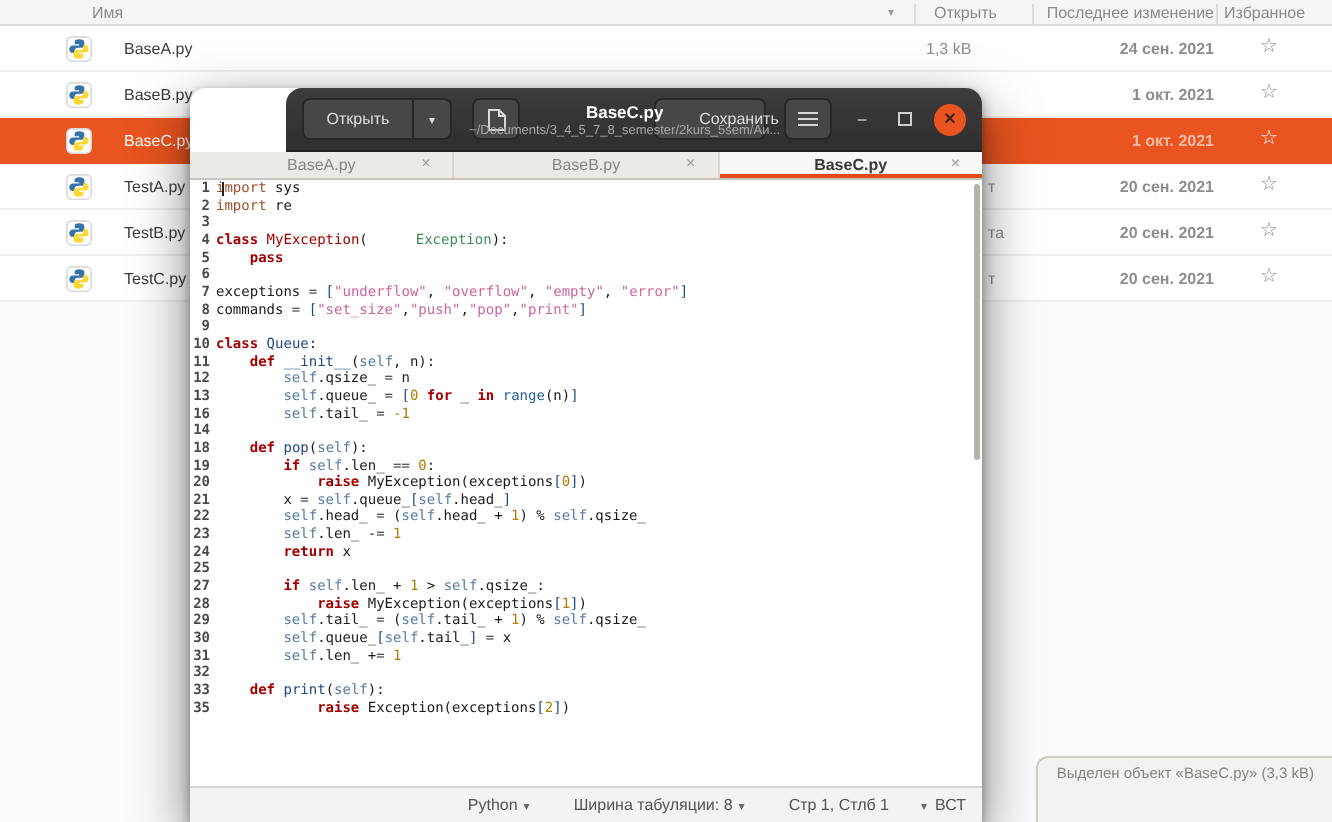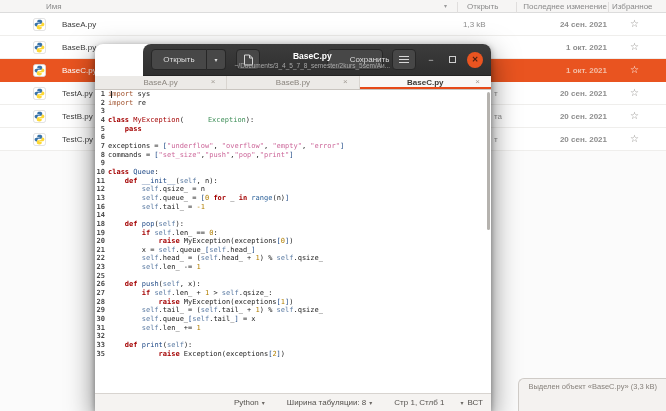--- a/index.html
+++ b/index.html
@@ -254,22 +254,22 @@
           <div class="code-line"><span class="ln">12</span><span class="lc"><span class="tk-pl">        </span><span class="tk-sf">self</span><span class="tk-pl">.qsize_ = n</span></span></div>
           <div class="code-line"><span class="ln">13</span><span class="lc"><span class="tk-pl">        </span><span class="tk-sf">self</span><span class="tk-pl">.queue_ = </span><span class="tk-br">[</span><span class="tk-nu">0</span><span class="tk-pl"> </span><span class="tk-kw">for</span><span class="tk-pl"> _ </span><span class="tk-kw">in</span><span class="tk-pl"> </span><span class="tk-bf">range</span><span class="tk-pl">(n)</span><span class="tk-br">]</span></span></div>
           <div class="code-line"><span class="ln">16</span><span class="lc"><span class="tk-pl">        </span><span class="tk-sf">self</span><span class="tk-pl">.tail_ = </span><span class="tk-nu">-1</span></span></div>
           <div class="code-line"><span class="ln">14</span><span class="lc"></span></div>
           <div class="code-line"><span class="ln">18</span><span class="lc"><span class="tk-pl">    </span><span class="tk-kw">def</span><span class="tk-pl"> </span><span class="tk-fd">pop</span><span class="tk-pl">(</span><span class="tk-sf">self</span><span class="tk-pl">):</span></span></div>
           <div class="code-line"><span class="ln">19</span><span class="lc"><span class="tk-pl">        </span><span class="tk-kw">if</span><span class="tk-pl"> </span><span class="tk-sf">self</span><span class="tk-pl">.len_ == </span><span class="tk-nu">0</span><span class="tk-pl">:</span></span></div>
           <div class="code-line"><span class="ln">20</span><span class="lc"><span class="tk-pl">            </span><span class="tk-kw">raise</span><span class="tk-pl"> MyException(exceptions</span><span class="tk-br">[</span><span class="tk-nu">0</span><span class="tk-br">]</span><span class="tk-pl">)</span></span></div>
           <div class="code-line"><span class="ln">21</span><span class="lc"><span class="tk-pl">        x = </span><span class="tk-sf">self</span><span class="tk-pl">.queue_</span><span class="tk-br">[</span><span class="tk-sf">self</span><span class="tk-pl">.head_</span><span class="tk-br">]</span></span></div>
           <div class="code-line"><span class="ln">22</span><span class="lc"><span class="tk-pl">        </span><span class="tk-sf">self</span><span class="tk-pl">.head_ = (</span><span class="tk-sf">self</span><span class="tk-pl">.head_ + </span><span class="tk-nu">1</span><span class="tk-pl">) % </span><span class="tk-sf">self</span><span class="tk-pl">.qsize_</span></span></div>
           <div class="code-line"><span class="ln">23</span><span class="lc"><span class="tk-pl">        </span><span class="tk-sf">self</span><span class="tk-pl">.len_ -= </span><span class="tk-nu">1</span></span></div>
+          <div class="code-line"><span class="ln">24</span><span class="lc"><span class="tk-pl">        </span><span class="tk-kw">return</span><span class="tk-pl"> x</span></span></div>
           <div class="code-line"><span class="ln">25</span><span class="lc"></span></div>
-          <div class="code-line"><span class="ln">26</span><span class="lc"><span class="tk-pl">    </span><span class="tk-kw">def</span><span class="tk-pl"> </span><span class="tk-fd">push</span><span class="tk-pl">(</span><span class="tk-sf">self</span><span class="tk-pl">, x):</span></span></div>
           <div class="code-line"><span class="ln">27</span><span class="lc"><span class="tk-pl">        </span><span class="tk-kw">if</span><span class="tk-pl"> </span><span class="tk-sf">self</span><span class="tk-pl">.len_ + </span><span class="tk-nu">1</span><span class="tk-pl"> &gt; </span><span class="tk-sf">self</span><span class="tk-pl">.qsize_:</span></span></div>
           <div class="code-line"><span class="ln">28</span><span class="lc"><span class="tk-pl">            </span><span class="tk-kw">raise</span><span class="tk-pl"> MyException(exceptions</span><span class="tk-br">[</span><span class="tk-nu">1</span><span class="tk-br">]</span><span class="tk-pl">)</span></span></div>
           <div class="code-line"><span class="ln">29</span><span class="lc"><span class="tk-pl">        </span><span class="tk-sf">self</span><span class="tk-pl">.tail_ = (</span><span class="tk-sf">self</span><span class="tk-pl">.tail_ + </span><span class="tk-nu">1</span><span class="tk-pl">) % </span><span class="tk-sf">self</span><span class="tk-pl">.qsize_</span></span></div>
           <div class="code-line"><span class="ln">30</span><span class="lc"><span class="tk-pl">        </span><span class="tk-sf">self</span><span class="tk-pl">.queue_</span><span class="tk-br">[</span><span class="tk-sf">self</span><span class="tk-pl">.tail_</span><span class="tk-br">]</span><span class="tk-pl"> = x</span></span></div>
           <div class="code-line"><span class="ln">31</span><span class="lc"><span class="tk-pl">        </span><span class="tk-sf">self</span><span class="tk-pl">.len_ += </span><span class="tk-nu">1</span></span></div>
           <div class="code-line"><span class="ln">32</span><span class="lc"></span></div>
           <div class="code-line"><span class="ln">33</span><span class="lc"><span class="tk-pl">    </span><span class="tk-kw">def</span><span class="tk-pl"> </span><span class="tk-fd">print</span><span class="tk-pl">(</span><span class="tk-sf">self</span><span class="tk-pl">):</span></span></div>
           <div class="code-line"><span class="ln">35</span><span class="lc"><span class="tk-pl">            </span><span class="tk-kw">raise</span><span class="tk-pl"> Exception(exceptions</span><span class="tk-br">[</span><span class="tk-nu">2</span><span class="tk-br">]</span><span class="tk-pl">)</span></span></div>
         </div>
       <div class="ed-scrollbar"></div>

